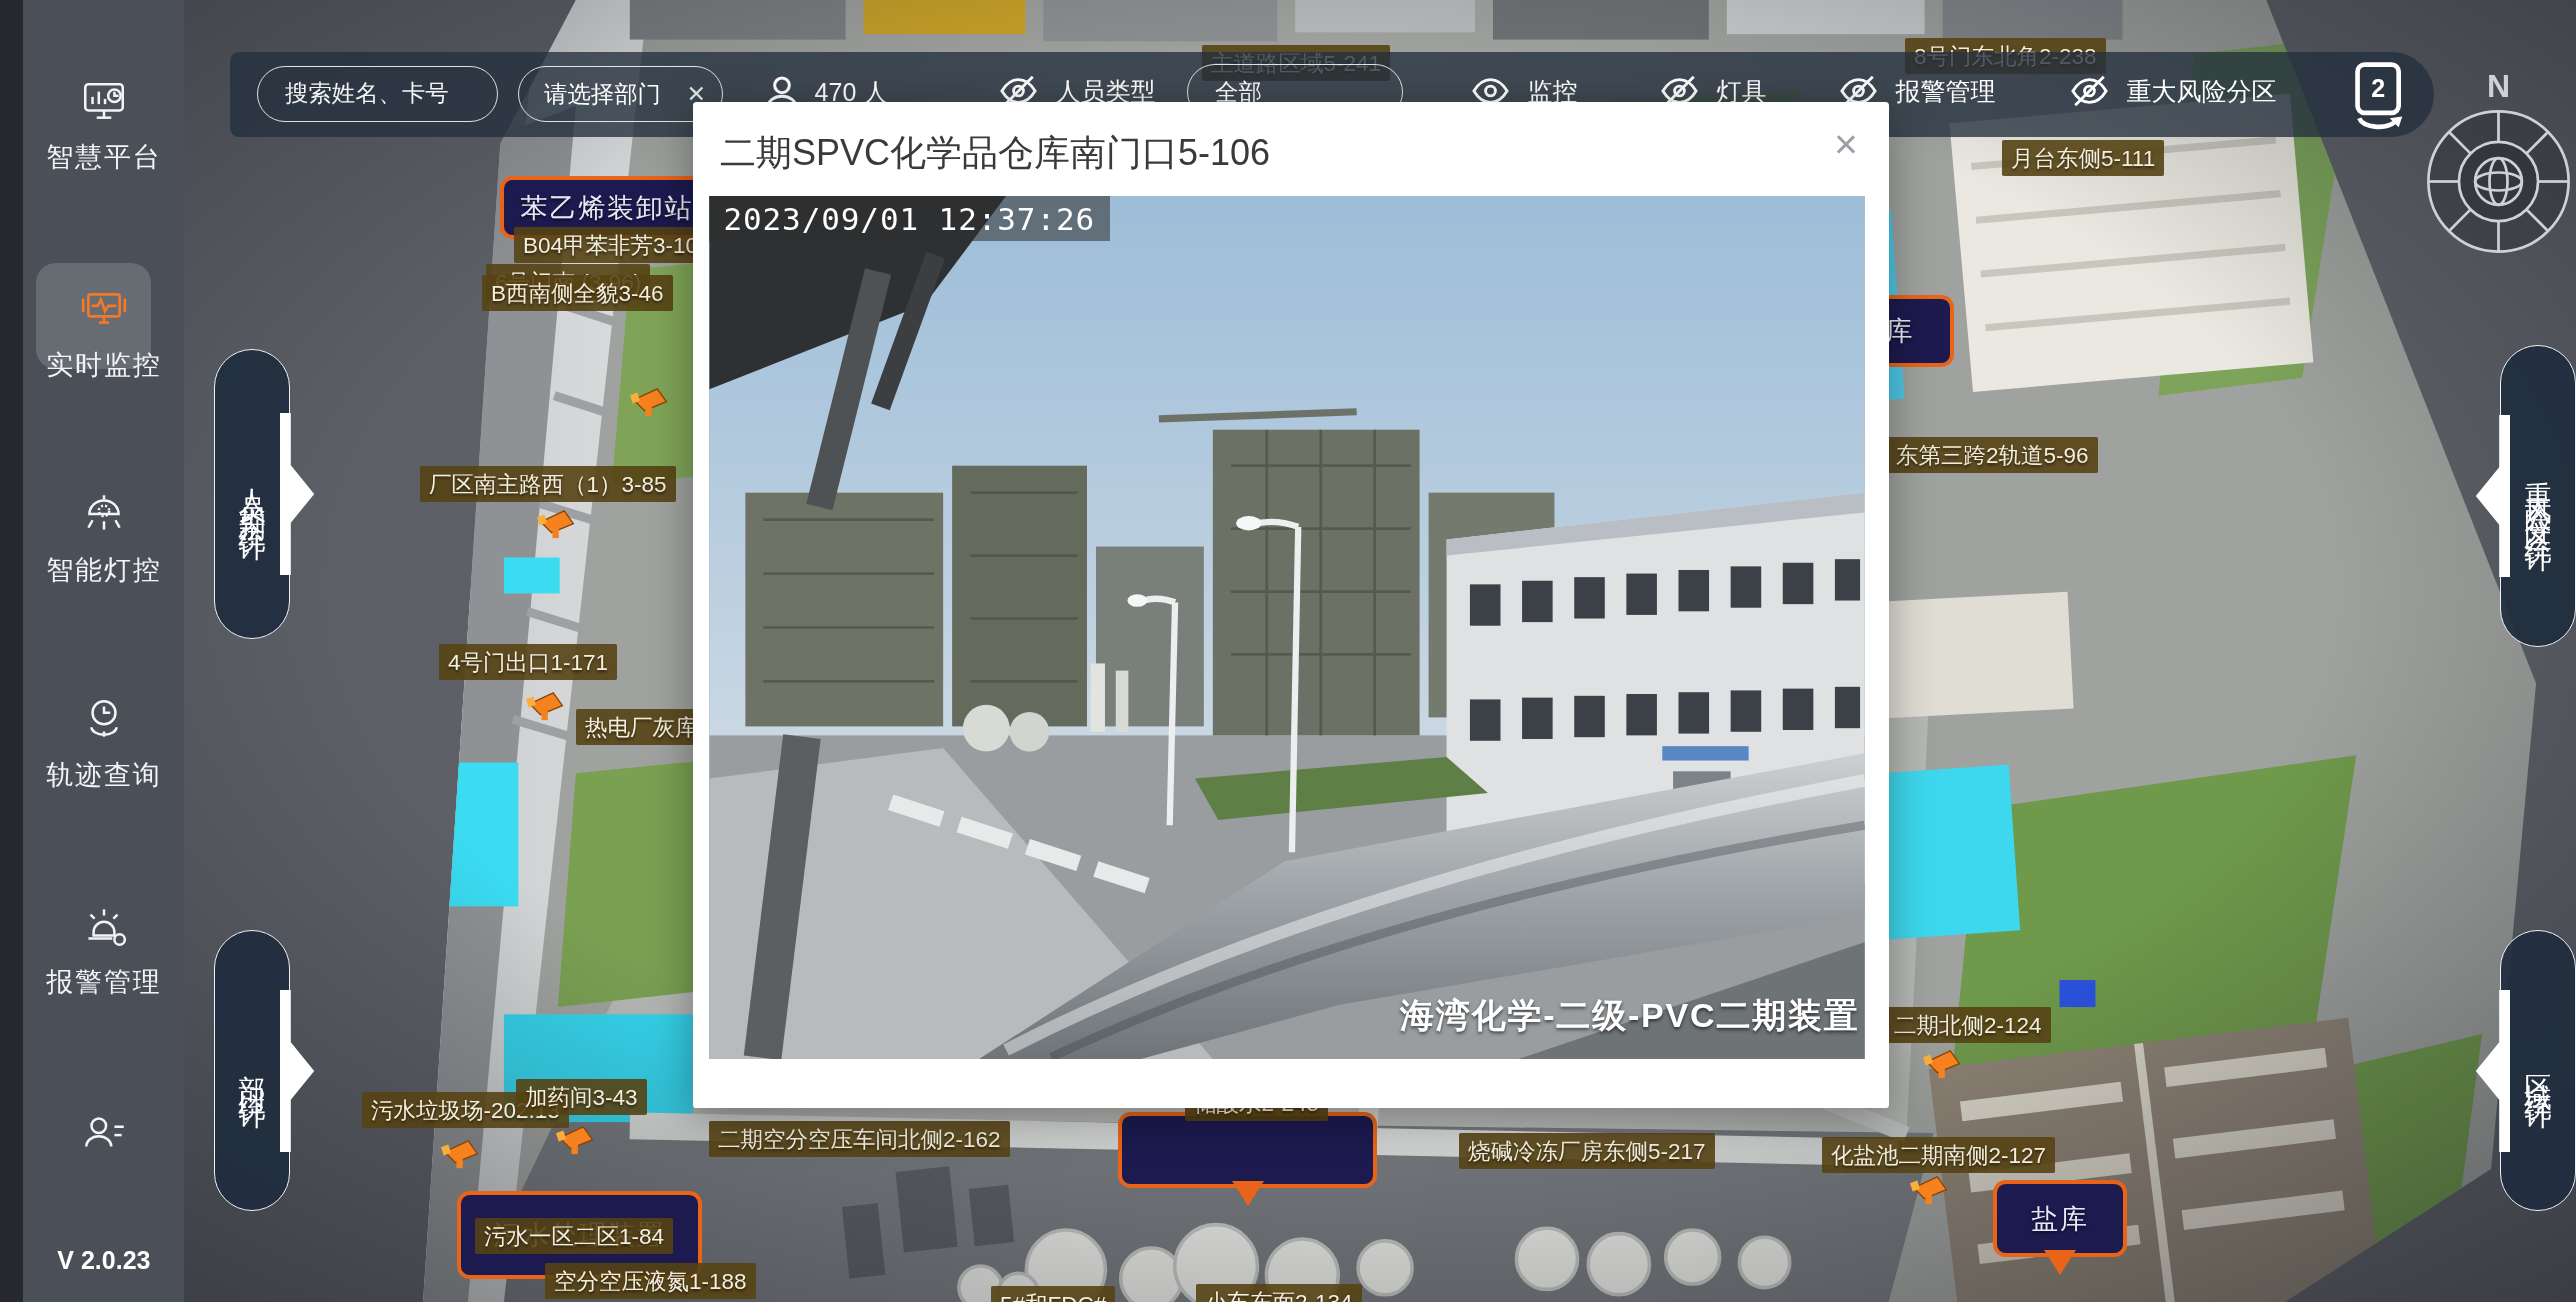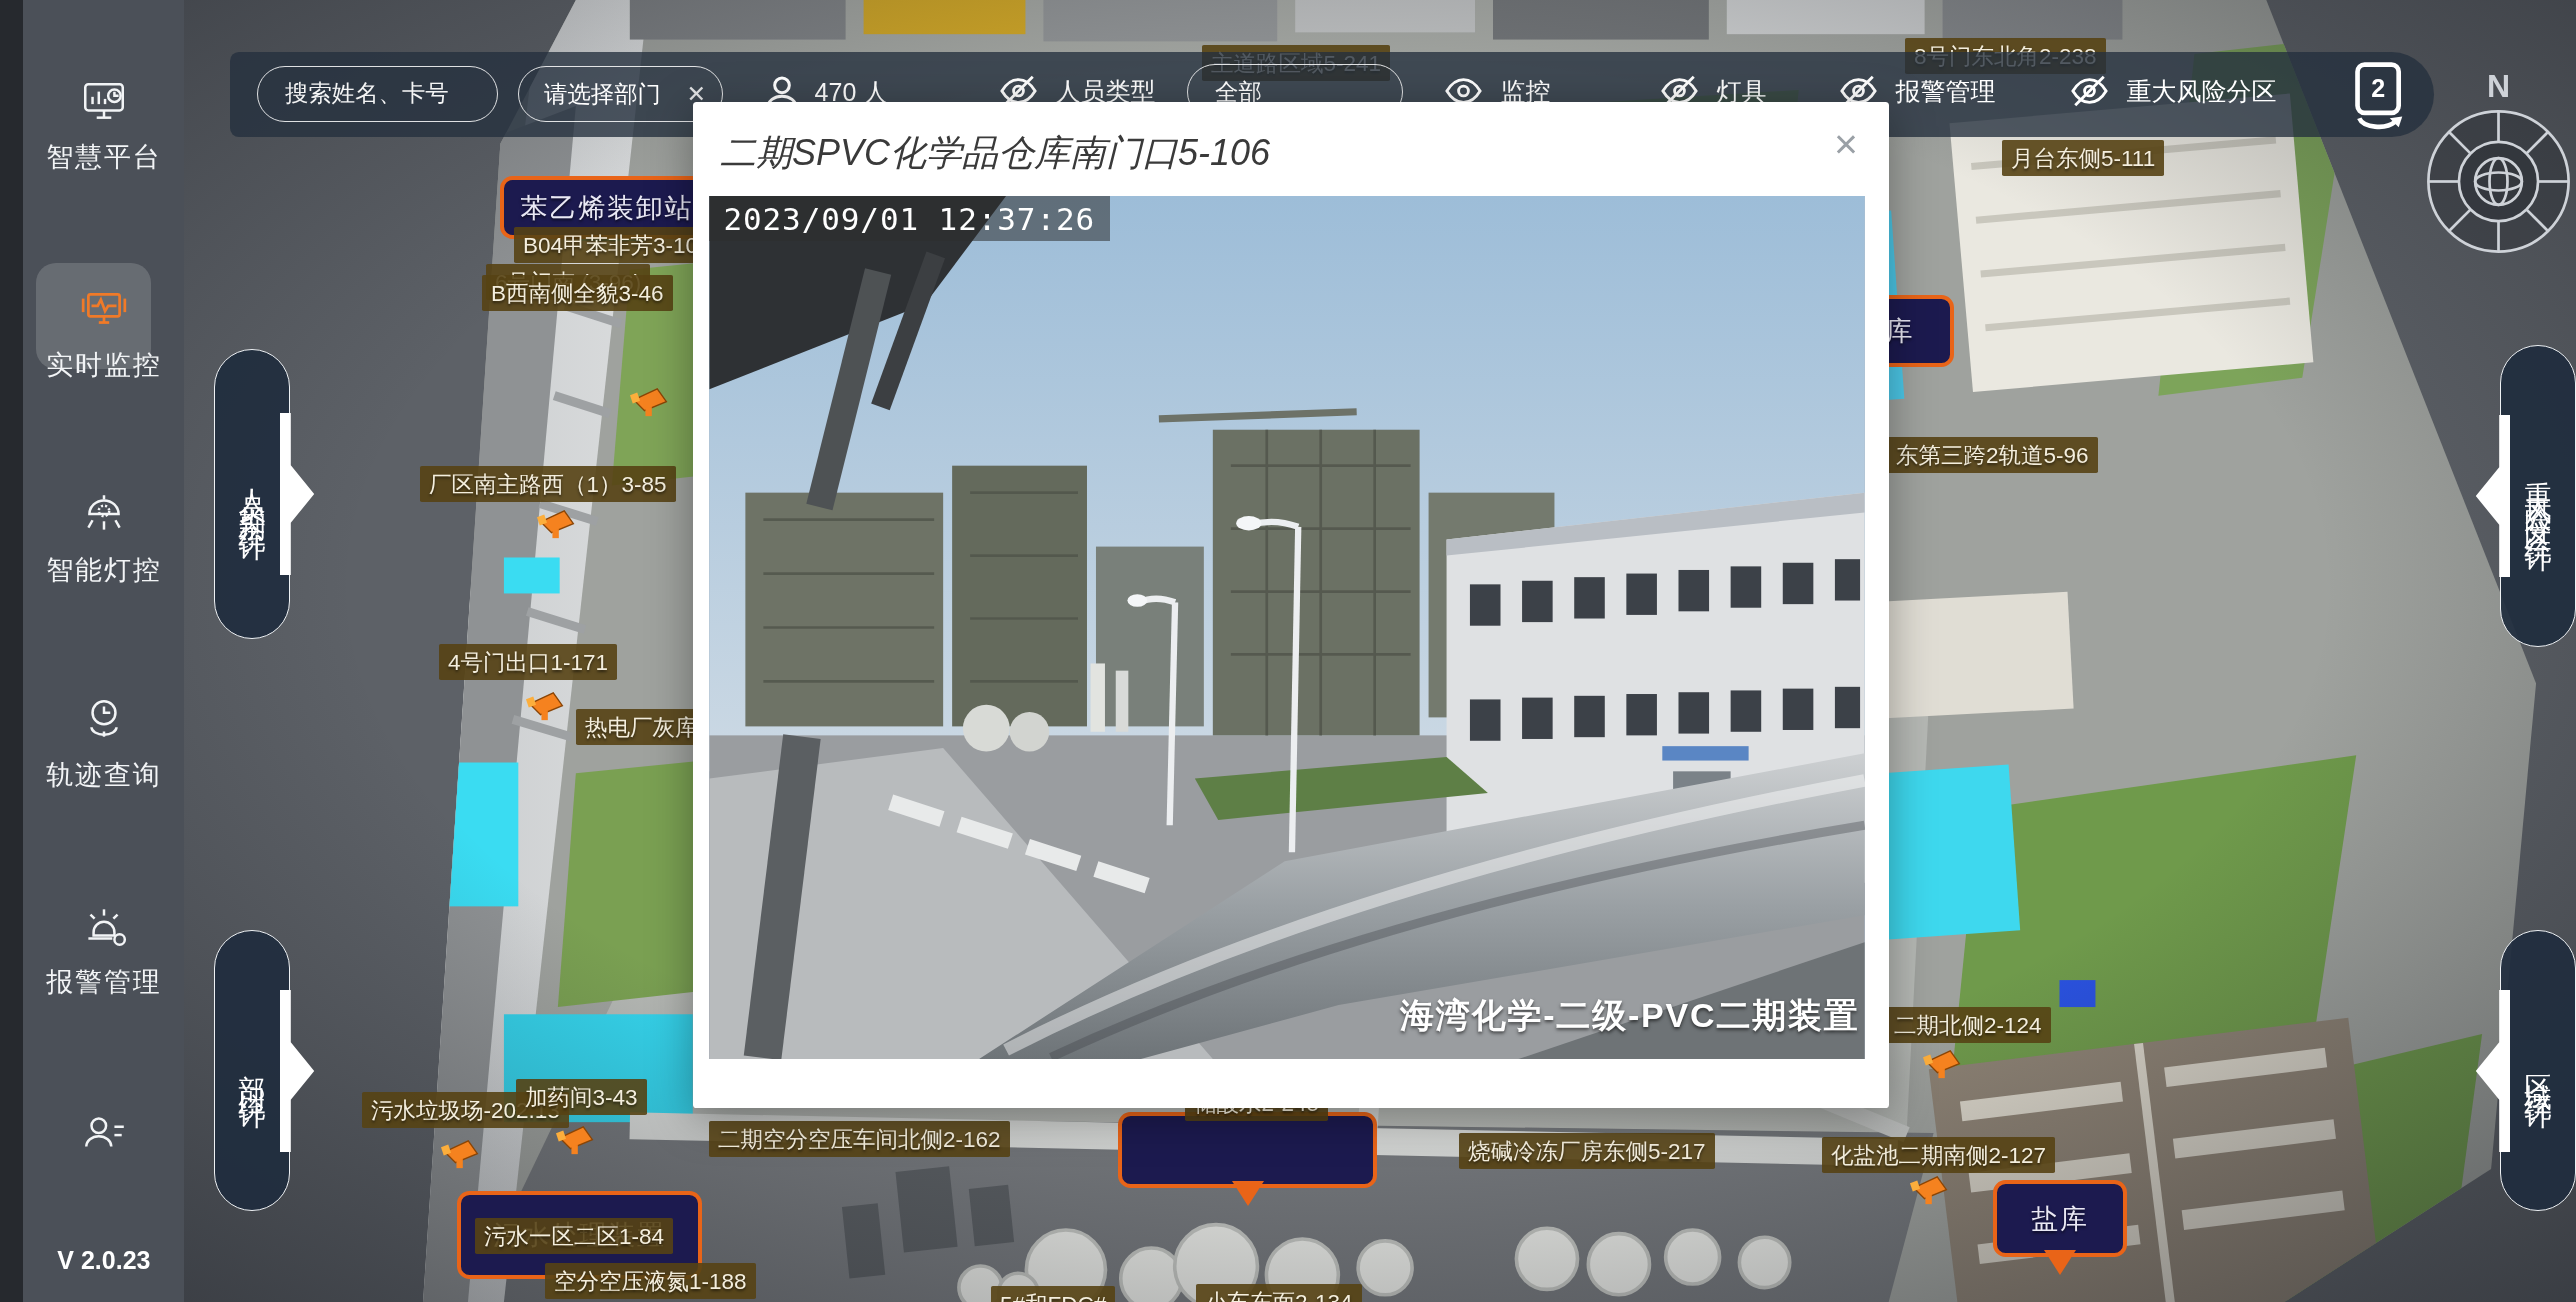--- a/index.html
+++ b/index.html
@@ -68,21 +68,21 @@
   .side-tab.left .tab-handle{right:-27px;}
   .side-tab.right .tab-handle{left:-27px;}
   #tab-person{left:214px;top:349px;height:290px;}
   #tab-dept{left:214px;top:930px;height:281px;}
   #tab-risk{left:2500px;top:345px;height:302px;}
   #tab-area{left:2500px;top:930px;height:281px;}
 
   
   #modal{left:693px;top:102px;width:1196px;height:1006px;background:#fff;z-index:6;
     box-shadow:0 9px 45px rgba(0,0,0,0.35);border-radius:3.6px;}
-  #modal-title{position:absolute;left:27px;top:27px;font-size:36px;color:#3a3a3a;font-style:italic;}
+  #modal-title{position:absolute;left:27px;top:27px;font-size:36px;color:#3a3a3a;}
   #modal-close{position:absolute;right:31px;top:21.6px;font-size:41px;color:#9aa0a6;font-weight:300;
     line-height:1;cursor:pointer;}
   #camera-view{position:absolute;left:16px;top:94px;width:1156px;height:863px;overflow:hidden;background:#aebfce;}
   #camera-ts{position:absolute;left:0;top:0;background:rgba(45,45,45,0.55);color:#fff;
     font-family:"DejaVu Sans Mono",monospace;font-size:31px;padding:4.5px 14.4px;letter-spacing:0.9px;}
   #camera-wm{position:absolute;right:5.4px;bottom:20px;color:#fff;font-size:34px;font-weight:600;
     text-shadow:0 1.8px 3.6px rgba(0,0,0,0.6);letter-spacing:1.8px;}
 </style>
 </head>
 <body>
@@ -299,21 +299,21 @@
   </div>
   <div id="toolbar-toggles">
       <div class="toggle" style="left: 766px;">
         <svg width="45" height="38" viewBox="0 0 24 24">
           <path d="M1.5,12 C4.5,7 8,4.8 12,4.8 C16,4.8 19.5,7 22.5,12 C19.5,17 16,19.2 12,19.2 C8,19.2 4.5,17 1.5,12 z" fill="none" stroke="#fff" stroke-width="1.8"></path>
           <circle cx="12" cy="12" r="3.1" fill="none" stroke="#fff" stroke-width="1.8"></circle>
           <line x1="3" y1="21" x2="21" y2="3" stroke="#fff" stroke-width="1.8"></line>
         </svg>
         <span>人员类型</span>
       </div>
-      <div class="toggle" style="left: 1211px;">
+      <div class="toggle" style="left: 1238px;">
         <svg width="45" height="38" viewBox="0 0 24 24">
           <path d="M1.5,12 C4.5,7 8,4.8 12,4.8 C16,4.8 19.5,7 22.5,12 C19.5,17 16,19.2 12,19.2 C8,19.2 4.5,17 1.5,12 z" fill="none" stroke="#fff" stroke-width="1.8"></path>
           <circle cx="12" cy="12" r="3.1" fill="none" stroke="#fff" stroke-width="1.8"></circle>
         </svg>
         <span>监控</span>
       </div>
       <div class="toggle" style="left: 1427px;">
         <svg width="45" height="38" viewBox="0 0 24 24">
           <path d="M1.5,12 C4.5,7 8,4.8 12,4.8 C16,4.8 19.5,7 22.5,12 C19.5,17 16,19.2 12,19.2 C8,19.2 4.5,17 1.5,12 z" fill="none" stroke="#fff" stroke-width="1.8"></path>
           <circle cx="12" cy="12" r="3.1" fill="none" stroke="#fff" stroke-width="1.8"></circle>

